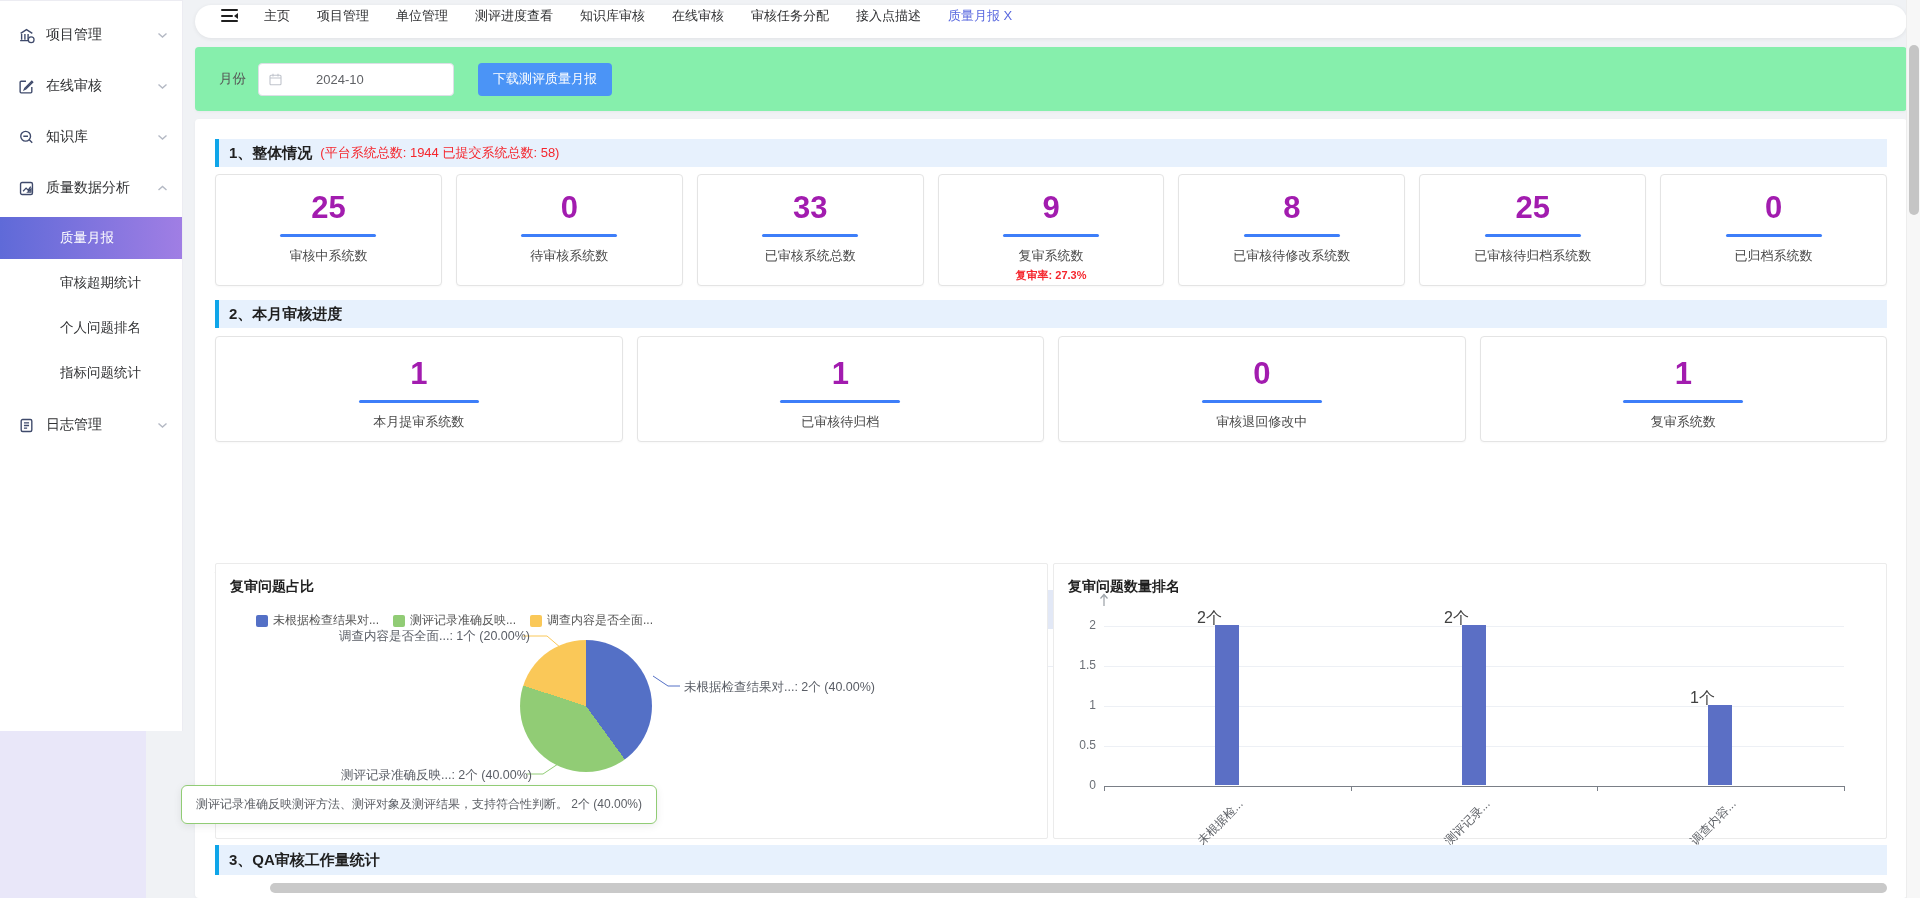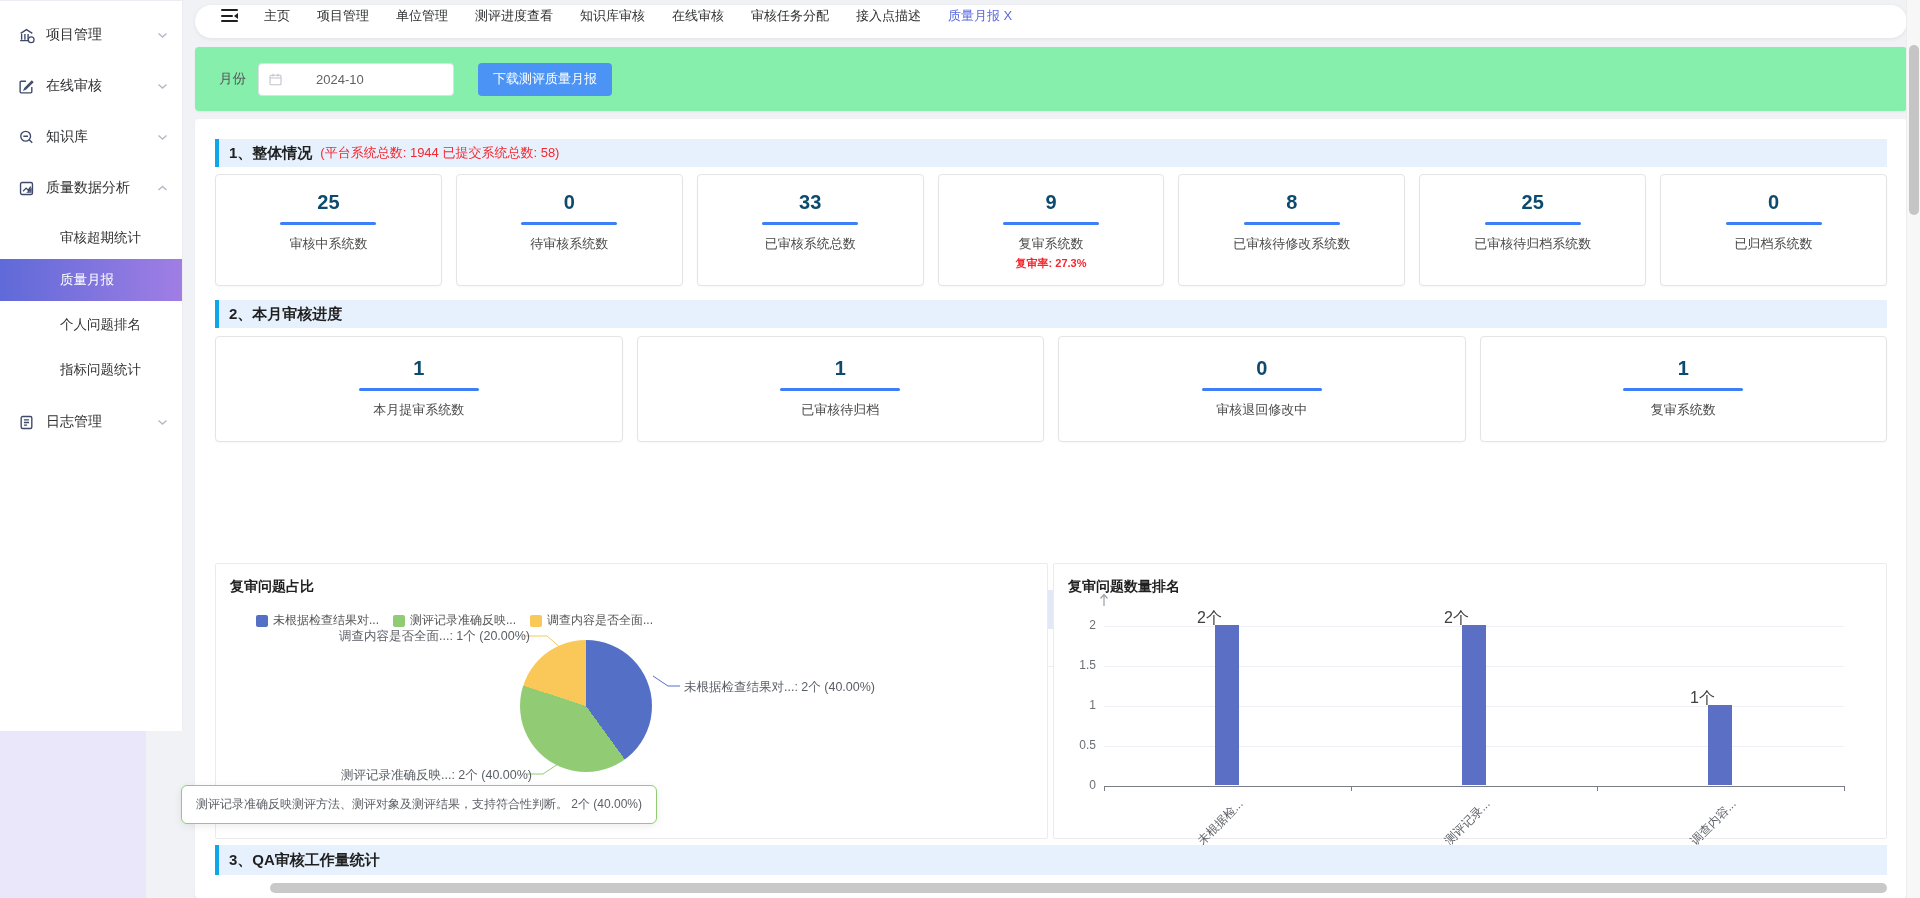--- a/index.html
+++ b/index.html
@@ -41,21 +41,21 @@
   
   .main-card{position:absolute;left:195px;top:119px;width:1712px;height:779px;background:#fff;border-radius:4px;box-shadow:0 1px 3px rgba(0,0,0,.04);z-index:2;}
   .sec-hd{position:absolute;left:20px;width:1672px;height:28px;background:#e7f1fd;border-left:4px solid #0ea5e9;display:flex;align-items:center;padding-left:10px;}
   .sec-hd b{font-size:15px;color:#1f1f1f;}
   .sec-hd .red{font-size:13px;color:#f5262d;margin-left:8px;}
 
   .cards{position:absolute;left:20px;width:1672px;display:flex;gap:14px;}
   .stat-card{flex:1;background:#fff;border:1px solid #e4e4e4;border-radius:4px;text-align:center;box-shadow:0 1px 2px rgba(0,0,0,.03);position:relative;}
   .row1 .stat-card{height:112px;padding-top:16px;}
   .row2 .stat-card{height:106px;padding-top:20px;}
-  .stat-card .num{font-size:20px;font-weight:bold;color:#0c4a6e;line-height:1.1;}
+  .stat-card .num{font-size:31px;font-weight:bold;color:#a21caf;line-height:1.1;}
   .stat-card .ubar{height:3px;background:#3d7ef9;border-radius:2px;margin:9px auto 10px;}
   .row1 .ubar{width:96px;}
   .row2 .ubar{width:120px;}
   .stat-card .lbl{font-size:13px;color:#4a4a4a;}
   .stat-card .sub-red{font-size:11px;font-weight:bold;color:#f5262d;margin-top:3px;}
 
   .tbl-title{position:absolute;left:20px;top:448px;font-size:14px;font-weight:bold;color:#1f1f1f;}
   .rtable{position:absolute;left:20px;top:471px;width:1672px;border-collapse:collapse;font-size:13px;}
   .rtable th{background:#e2e8f6;color:#5f6670;font-weight:normal;height:38px;text-align:center;border:1px solid #e2e8f6;}
   .rtable td{background:#fff;color:#333;height:38px;text-align:center;border:1px solid #ebeef5;}
@@ -144,22 +144,22 @@
           </svg>
       </span>
       <span class="slabel">质量数据分析</span>
       <span class="chev">
           <svg width="11" height="7">
             <path d="M1.5 5 L5.5 1.5 L9.5 5" fill="none" stroke="#b4b9c4" stroke-width="1.4"></path>
           </svg>
         </span>
     </div>
     <div class="submenu">
+      <div class="sub-item active">质量月报</div>
       <div class="sub-item">审核超期统计</div>
-      <div class="sub-item active">质量月报</div>
       <div class="sub-item">个人问题排名</div>
       <div class="sub-item">指标问题统计</div>
     </div>
     <div class="side-item" style="margin-top:14px;">
       <span class="sicon">
         <svg viewBox="0 0 16 16" width="17" height="17">
             <rect x="3" y="2.4" width="10" height="11.2" rx="1.4" fill="none" stroke="currentColor" stroke-width="1.3"></rect>
             <path d="M5.6 5.6 h4.8 M5.6 8 h4.8 M5.6 10.4 h3" fill="none" stroke="currentColor" stroke-width="1.2"></path>
           </svg>
       </span>

